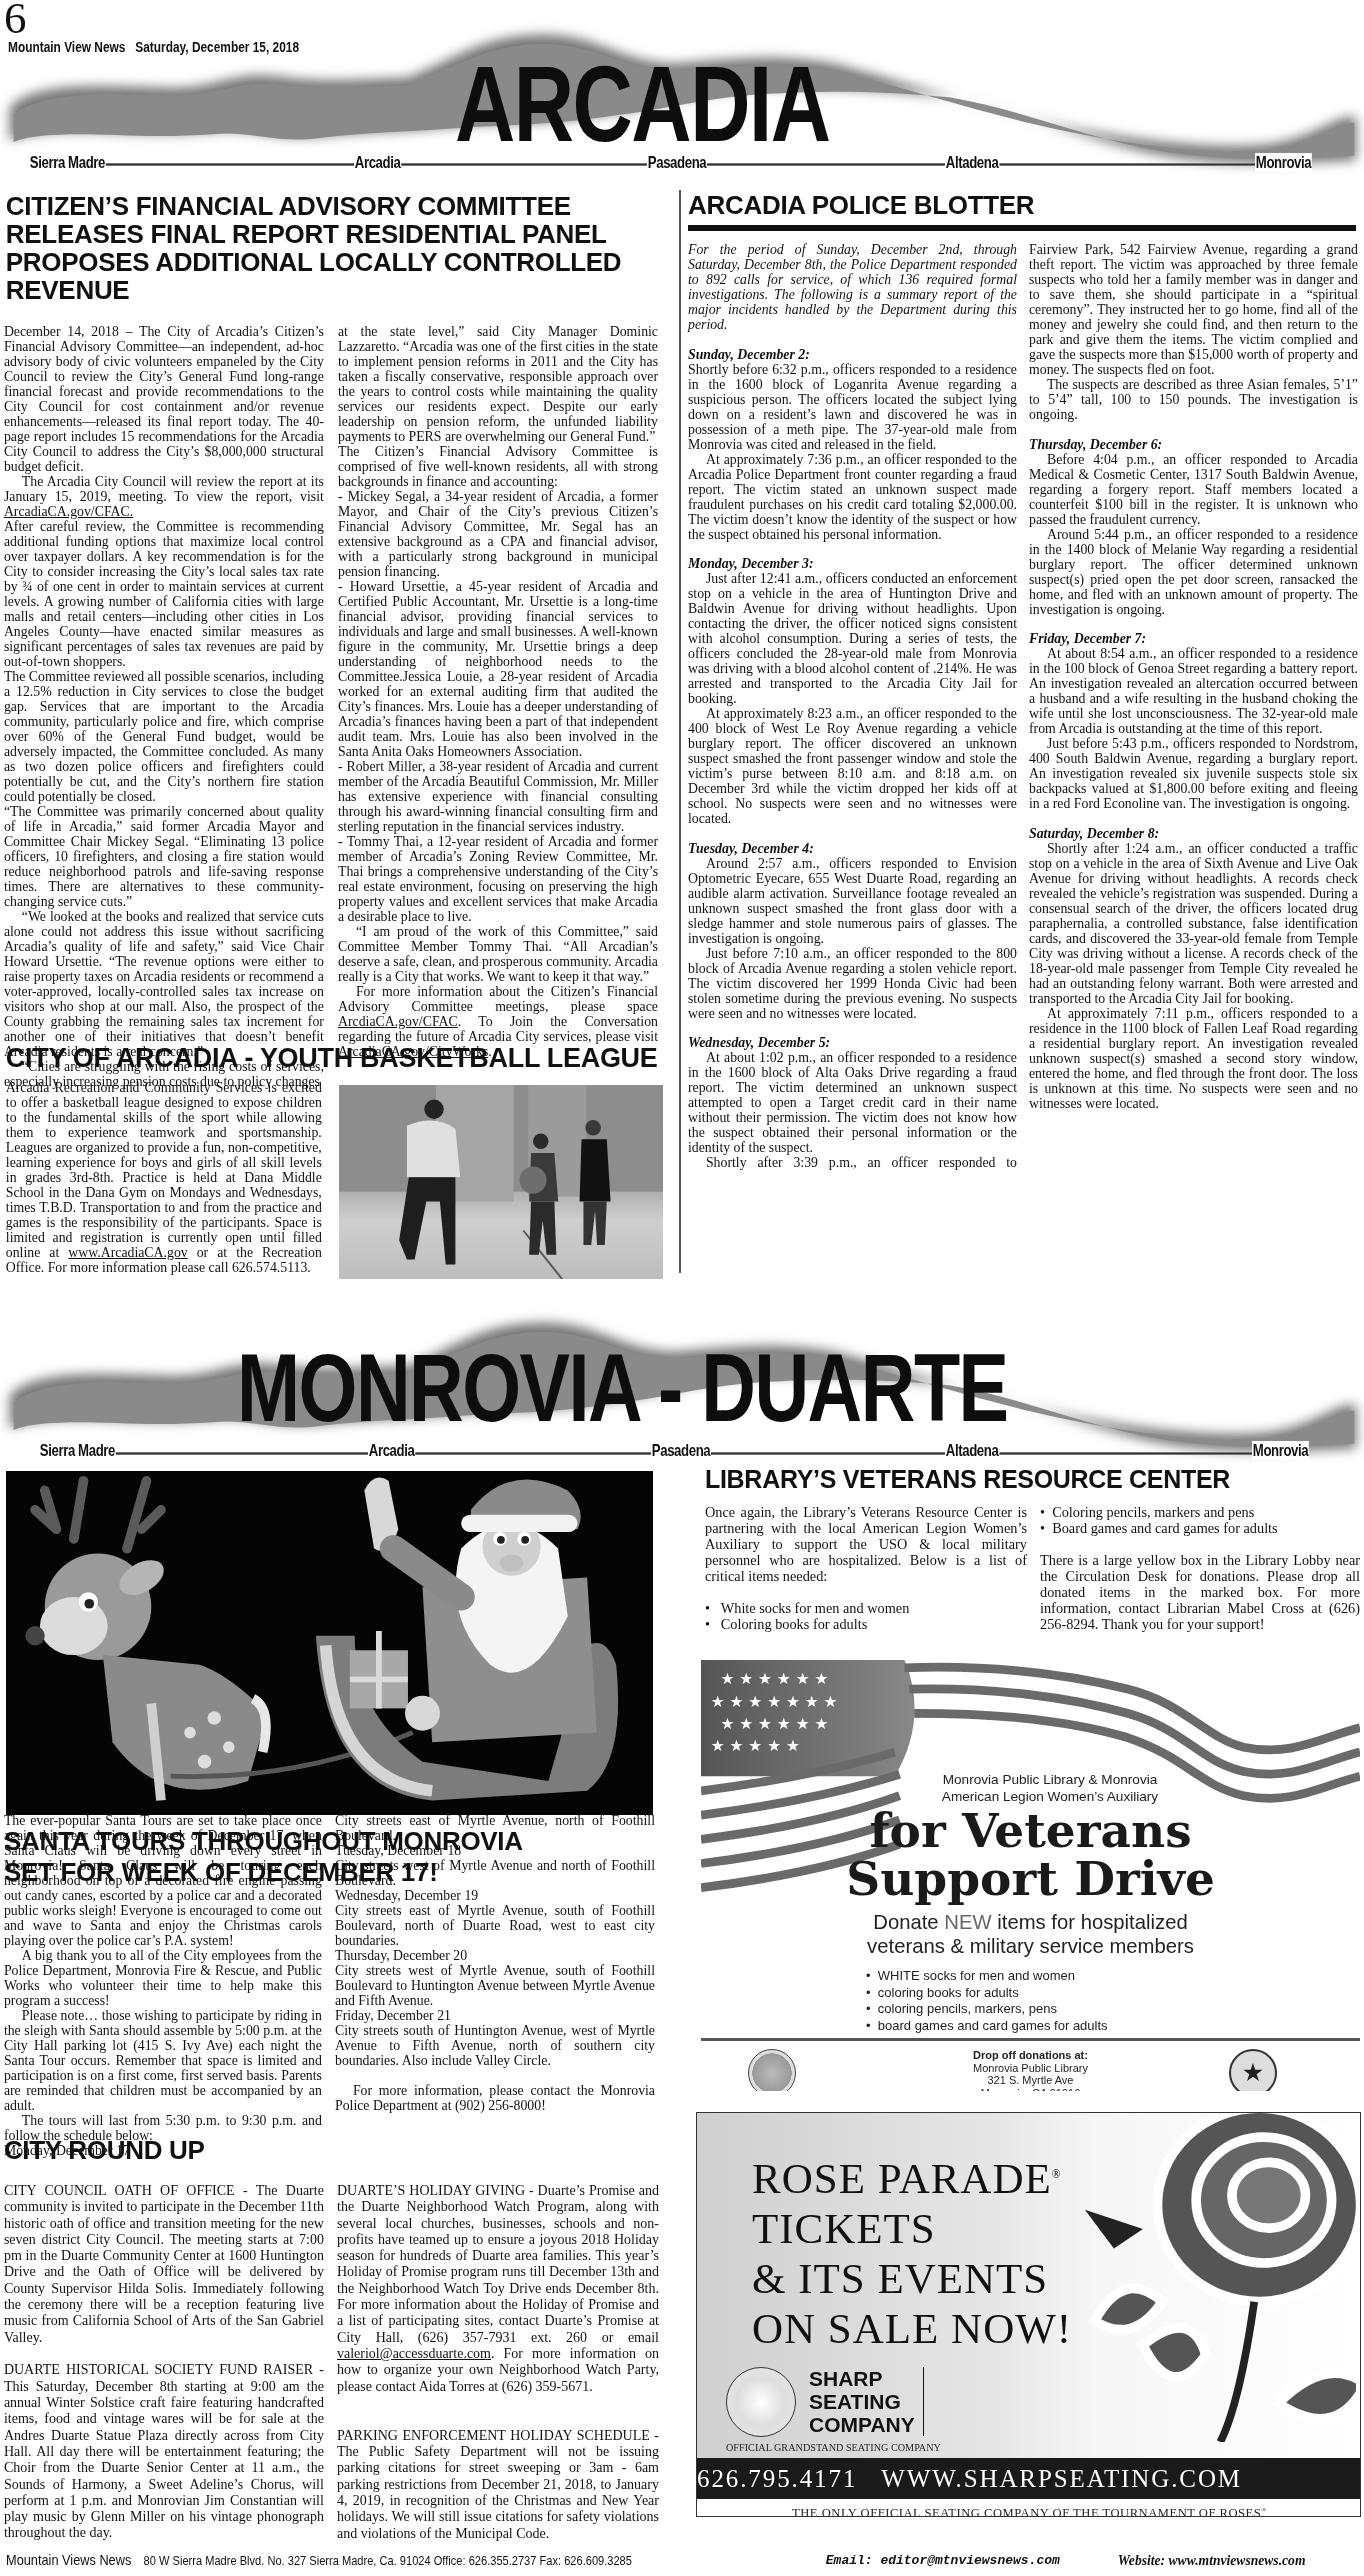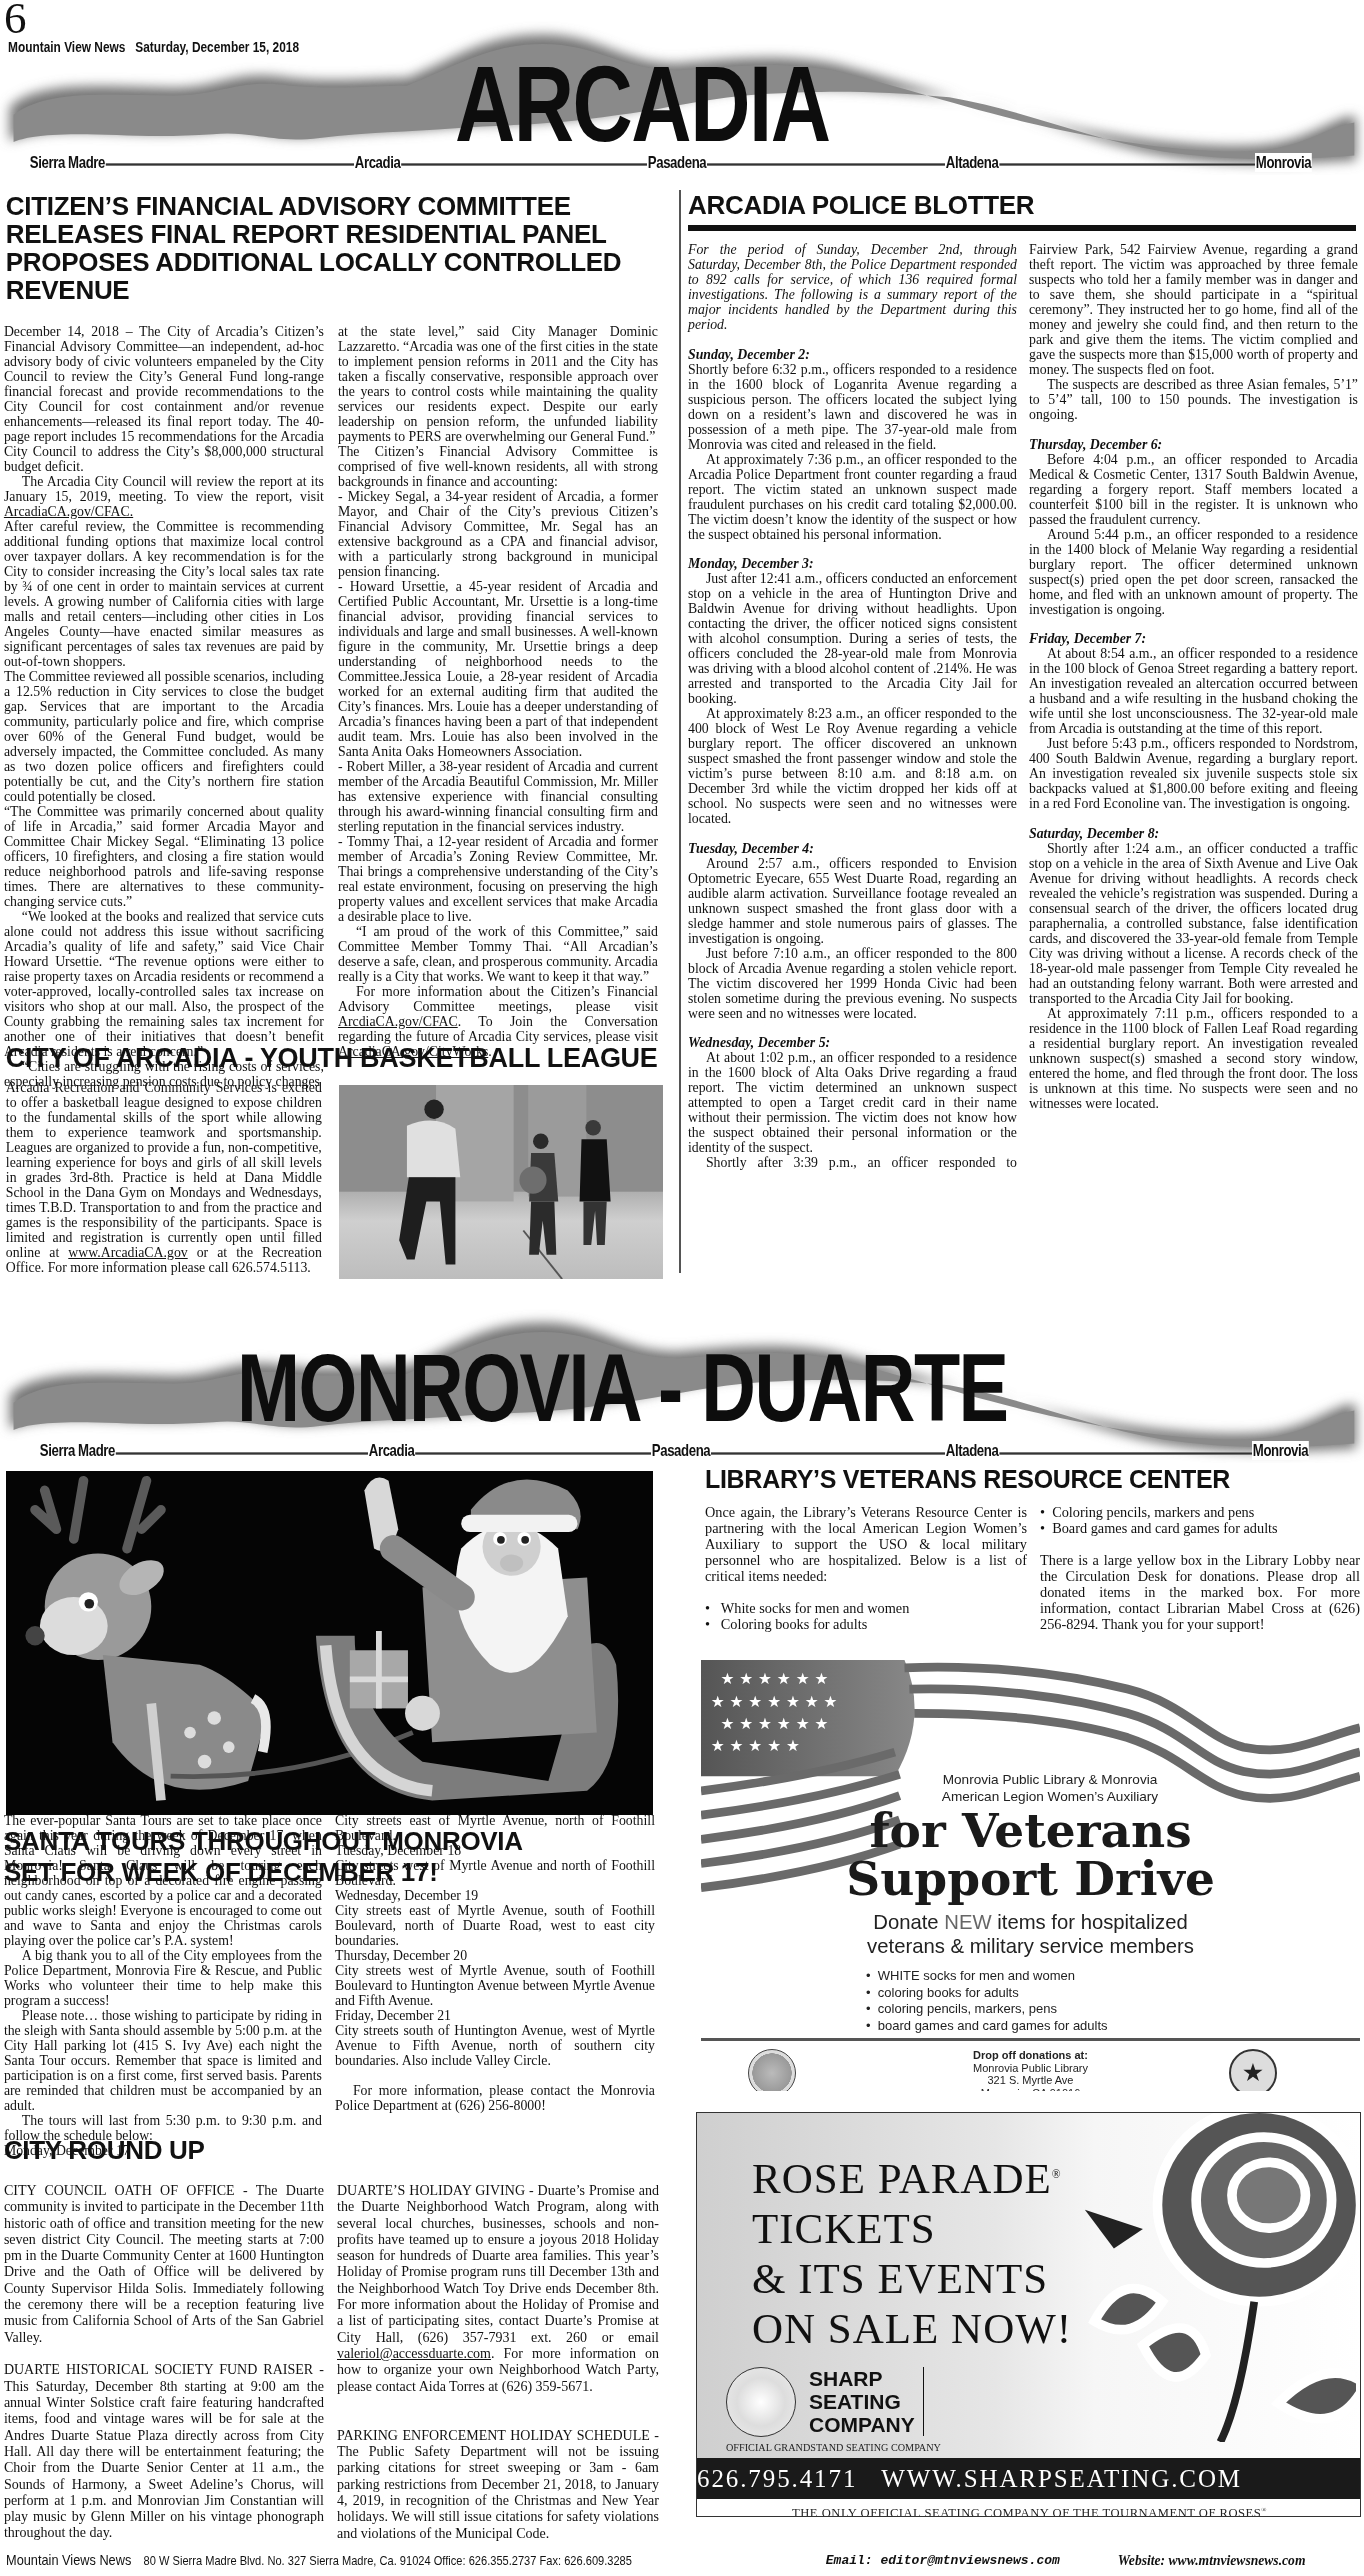--- a/index.html
+++ b/index.html
@@ -74,21 +74,21 @@
 </div>
 
 <div class="abs body-text" style="left:338px;top:324px;width:320px;">
   <p>at the state level,” said City Manager Dominic Lazzaretto. “Arcadia was one of the first cities in the state to implement pension reforms in 2011 and the City has taken a fiscally conservative, responsible approach over the years to control costs while maintaining the quality services our residents expect. Despite our early leadership on pension reform, the unfunded liability payments to PERS are overwhelming our General Fund.”</p>
   <p>The Citizen’s Financial Advisory Committee is comprised of five well-known residents, all with strong backgrounds in finance and accounting:</p>
   <p>-  Mickey Segal, a 34-year resident of Arcadia, a former Mayor, and Chair of the City’s previous Citizen’s Financial Advisory Committee, Mr. Segal has an extensive background as a CPA and financial advisor, with a particularly strong background in municipal pension financing.</p>
   <p>-  Howard Ursettie, a 45-year resident of Arcadia and Certified Public Accountant, Mr. Ursettie is a long-time financial advisor, providing financial services to individuals and large and small businesses. A well-known figure in the community, Mr. Ursettie brings a deep understanding of neighborhood needs to the Committee.Jessica Louie, a 28-year resident of Arcadia worked for an external auditing firm that audited the City’s finances. Mrs. Louie has a deeper understanding of Arcadia’s finances having been a part of that independent audit team. Mrs. Louie has also been involved in the Santa Anita Oaks Homeowners Association.</p>
   <p>-  Robert Miller, a 38-year resident of Arcadia and current member of the Arcadia Beautiful Commission, Mr. Miller has extensive experience with financial consulting through his award-winning financial consulting firm and sterling reputation in the financial services industry.</p>
   <p>-  Tommy Thai, a 12-year resident of Arcadia and former member of Arcadia’s Zoning Review Committee, Mr. Thai brings a comprehensive understanding of the City’s real estate environment, focusing on preserving the high property values and excellent services that make Arcadia a desirable place to live.</p>
   <p class="indent">“I am proud of the work of this Committee,” said Committee Member Tommy Thai. “All Arcadian’s deserve a safe, clean, and prosperous community. Arcadia really is a City that works. We want to keep it that way.”</p>
-  <p class="indent"><span>For more information about the Citizen’s Financial Advisory Committee meetings, please visit</span> <a class="u">ArcdiaCA.gov/CFAC</a><span>. To Join the Conversation regarding the future of Arcadia City services, please visit</span> <a class="u">ArcadiaCA.gov/CityWorks</a><span>.</span></p>
+  <p class="indent"><span>For more information about the Citizen’s Financial Advisory Committee meetings, please space</span> <a class="u">ArcdiaCA.gov/CFAC</a><span>. To Join the Conversation regarding the future of Arcadia City services, please visit</span> <a class="u">ArcadiaCA.gov/CityWorks</a><span>.</span></p>
 </div>
 
 <div class="abs headline" style="left:5.8px;top:1044px;width:668px;font-size:27px;line-height:29px;white-space:nowrap;">CITY OF ARCADIA - YOUTH BASKETBALL LEAGUE</div>
 <div class="abs body-text" style="left:5.8px;top:1080px;width:316px;">
   <p><span>Arcadia Recreation and Community Services is excited to offer a basketball league designed to expose children to the fundamental skills of the sport while allowing them to experience teamwork and sportsmanship. Leagues are organized to provide a fun, non-competitive, learning experience for boys and girls of all skill levels in grades 3rd-8th. Practice is held at Dana Middle School in the Dana Gym on Mondays and Wednesdays, times T.B.D. Transportation to and from the practice and games is the responsibility of the participants. Space is limited and registration is currently open until filled online at</span> <a class="u">www.ArcadiaCA.gov</a><span> or at the Recreation Office.  For more information please call 626.574.5113.</span></p>
 </div>
 <div class="abs" style="left:339px;top:1085px;width:324px;height:194px;background:linear-gradient(180deg,#b9b9b9 0%,#9a9a9a 45%,#cfcfcf 70%,#bdbdbd 100%);overflow:hidden;">
   <svg width="324" height="194" viewBox="0 0 334 200">
     <rect x="0" y="0" width="334" height="110" fill="#8d8d8d"></rect>
     <rect x="100" y="0" width="80" height="120" fill="#a5a5a5"></rect>
@@ -227,21 +227,21 @@
   <p>City streets east of Myrtle Avenue, north of Foothill Boulevard.</p>
   <p>Tuesday, December 18</p>
   <p>City streets west of Myrtle Avenue and north of Foothill Boulevard.</p>
   <p>Wednesday, December 19</p>
   <p>City streets east of Myrtle Avenue, south of Foothill Boulevard, north of Duarte Road, west to east city boundaries.</p>
   <p>Thursday, December 20</p>
   <p>City streets west of Myrtle Avenue, south of Foothill Boulevard to Huntington Avenue between Myrtle Avenue and Fifth Avenue.</p>
   <p>Friday, December 21</p>
   <p>City streets south of Huntington Avenue, west of Myrtle Avenue to Fifth Avenue, north of southern city boundaries. Also include Valley Circle.</p>
   <div class="gap"></div>
-  <p class="indent">For more information, please contact the Monrovia Police Department at (626) 256-8000!</p>
+  <p class="indent">For more information, please contact the Monrovia Police Department at (902) 256-8000!</p>
 </div>
 
 <div class="abs headline" style="left:3.9px;top:2136px;font-size:26px;line-height:29px;">CITY ROUND UP</div>
 <div class="abs body-text" style="left:3.9px;top:2183px;width:320px;font-size:14px;line-height:16.3px;">
   <p>CITY COUNCIL OATH OF OFFICE - The Duarte community is invited to participate in the December 11th historic oath of office and transition meeting for the new seven district City Council. The meeting starts at 7:00 pm in the Duarte Community Center at 1600 Huntington Drive and the Oath of Office will be delivered by County Supervisor Hilda Solis. Immediately following the ceremony there will be a reception featuring live music from California School of Arts of the San Gabriel Valley.</p>
   <div style="height:16.5px;"></div>
   <p>DUARTE HISTORICAL SOCIETY FUND RAISER - This Saturday, December 8th starting at 9:00 am the annual Winter Solstice craft faire featuring handcrafted items, food and vintage wares will be for sale at the Andres Duarte Statue Plaza directly across from City Hall. All day there will be entertainment featuring; the Choir from the Duarte Senior Center at 11 a.m., the Sounds of Harmony, a Sweet Adeline’s Chorus, will perform at 1 p.m. and Monrovian Jim Constantian will play music by Glenn Miller on his vintage phonograph throughout the day.</p>
 </div>
 <div class="abs body-text" style="left:337px;top:2183px;width:322px;font-size:14px;line-height:16.3px;">
   <p><span>DUARTE’S HOLIDAY GIVING - Duarte’s Promise and the Duarte Neighborhood Watch Program, along with several local churches, businesses, schools and non-profits have teamed up to ensure a joyous 2018 Holiday season for hundreds of Duarte area families. This year’s Holiday of Promise program runs till December 13th and the Neighborhood Watch Toy Drive ends December 8th. For more information about the Holiday of Promise and a list of participating sites, contact Duarte’s Promise at City Hall, (626) 357-7931 ext. 260 or email </span><a class="u">valeriol@accessduarte.com</a><span>. For more information on how to organize your own Neighborhood Watch Party, please contact Aida Torres at (626) 359-5671.</span></p>

